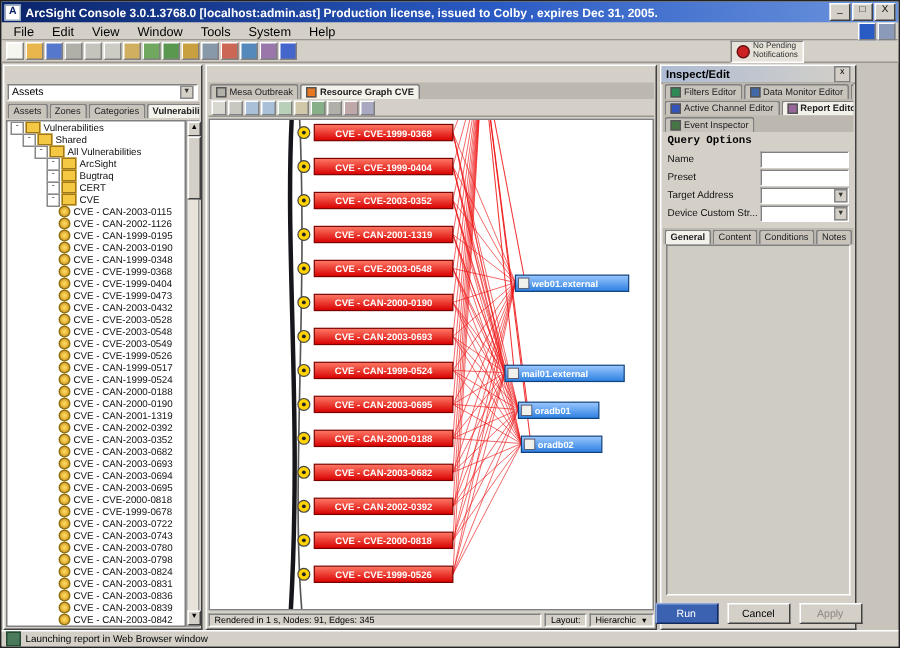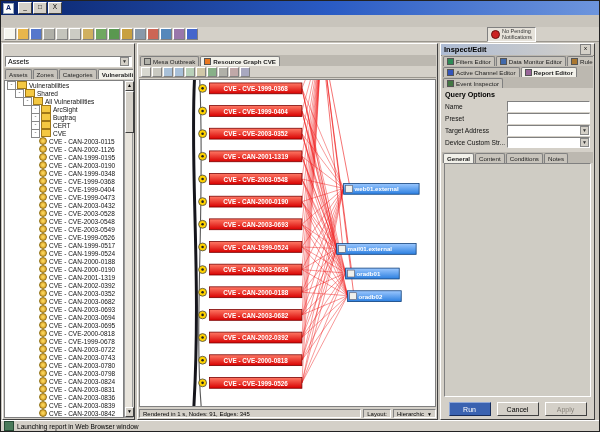--- a/index.html
+++ b/index.html
@@ -58,21 +58,21 @@
   .viewer-toolbar{position:absolute;left:1px;right:1px;top:23px;height:11px;display:flex;align-items:center;gap:1px;
     background:#d4d0c8;border-bottom:1px solid #9a968e;padding:0 2px;box-sizing:border-box;}
   .graph-canvas{position:absolute;left:1px;right:1px;top:35px;bottom:12px;background:#fff;border:1px solid #808080;overflow:hidden;}
   .graph-canvas svg{position:absolute;left:0;top:0;width:100%;height:100%;}
   .graph-canvas text{font-family:"Liberation Sans",sans-serif;}
   .viewer-status{position:absolute;left:1px;right:1px;bottom:1px;height:10px;display:flex;align-items:center;font-size:6px;gap:2px;}
   .vs-cell{border:1px solid;border-color:#808080 #fff #fff #808080;height:9px;line-height:8px;padding:0 3px;box-sizing:border-box;background:#d4d0c8;white-space:nowrap;}
   .vs-left{flex:1;overflow:hidden;}
   
   .insp-row{position:absolute;left:1px;right:1px;}
-  .section-title{font-size:7.2px;font-weight:bold;padding:2px 3px 1px 3px;}
+  .section-title{font-size:7.2px;font-weight:bold;padding:2px 3px 1px 3px;font-family:Liberation Mono, monospace;}
   .insp-field{display:flex;align-items:center;height:12px;padding:0 3px;font-size:6.6px;}
   .insp-field .flabel{width:62px;flex:none;color:#111;}
   .insp-input{flex:1;height:9px;background:#fff;border:1px solid;border-color:#808080 #fff #fff #808080;
     display:flex;align-items:center;justify-content:flex-end;}
   .insp-empty{position:absolute;left:3px;right:3px;top:130px;bottom:22px;background:#cfccc4;
     border:1px solid;border-color:#808080 #fff #fff #808080;}
   .inspector-buttons{position:absolute;bottom:3px;left:1px;right:1px;display:flex;justify-content:center;gap:6px;}
   .btn{height:14px;min-width:42px;background:#d4d0c8;border:1px solid;border-color:#fff #404040 #404040 #fff;
     font-size:7px;font-family:"Liberation Sans",sans-serif;padding:0 4px;}
   .btn.primary{background:#3a62b0;color:#fff;border-color:#8fa8d8 #142a5a #142a5a #8fa8d8;}
@@ -82,25 +82,40 @@
     display:flex;align-items:center;font-size:6.6px;padding:0 3px;box-sizing:border-box;gap:3px;}
   .status-icon{width:8px;height:8px;background:#4a7a5a;border:1px solid #264a34;flex:none;}
 </style>
 </head>
 <body>
 
 <div class="window">
 
   <div class="titlebar">
     <span class="title-icon">A</span>
+    <span class="title-text">ArcSight Console 3.0.1.3768.0 [localhost:admin.ast]  Production license, issued to Colby , expires Dec 31, 2005.</span>
     <span class="tb-btn">_</span>
     <span class="tb-btn">□</span>
     <span class="tb-btn">X</span>
   </div>
 
+  <div class="menubar">
+
+  <span class="menu-item">File</span>
+      <span class="menu-item">Edit</span>
+      <span class="menu-item">View</span>
+      <span class="menu-item">Window</span>
+      <span class="menu-item">Tools</span>
+      <span class="menu-item">System</span>
+      <span class="menu-item">Help</span>
+      <span class="menu-right">
+        <span class="tb-icon" style="background: rgb(42, 91, 196);"></span>
+        <span class="tb-icon" style="background: rgb(138, 154, 184);"></span>
+      </span>
+    </div>
 
   <div class="toolbar">
     <span style="display:flex;gap:1px;">
         <span class="tb-icon" style="background: rgb(246, 246, 240);"></span>
         <span class="tb-icon" style="background: rgb(232, 182, 76);"></span>
         <span class="tb-icon" style="background: rgb(85, 119, 204);"></span>
         <span class="tb-icon" style="background: rgb(176, 176, 168);"></span>
         <span class="tb-icon" style="background: rgb(196, 196, 188);"></span>
         <span class="tb-icon" style="background: rgb(204, 204, 196);"></span>
         <span class="tb-icon" style="background: rgb(208, 176, 96);"></span>
@@ -501,21 +516,21 @@
     <div class="viewer-status">
       <span class="vs-cell vs-left">Rendered in 1 s, Nodes: 91, Edges: 345</span>
       <span class="vs-cell">Layout:</span>
       <span class="vs-cell">
         <span>Hierarchic</span>
         <span style="font-size:5px;">&nbsp;▼</span>
       </span>
     </div>
   </div>
 
-  <div class="panel" style="left:439px;top:42px;width:155px;height:377px;">
+  <div class="panel" style="left:439px;top:42px;width:131px;height:377px;">
     <div class="panel-header">
       <span>Inspect/Edit</span>
       <span class="panel-close">x</span>
     </div>
     <div class="tabs insp-row" style="top:11px;">
         <div class="tab">
           <span class="tab-dot" style="background: rgb(46, 139, 87);"></span>
           <span>Filters Editor</span>
         </div>
         <div class="tab">

